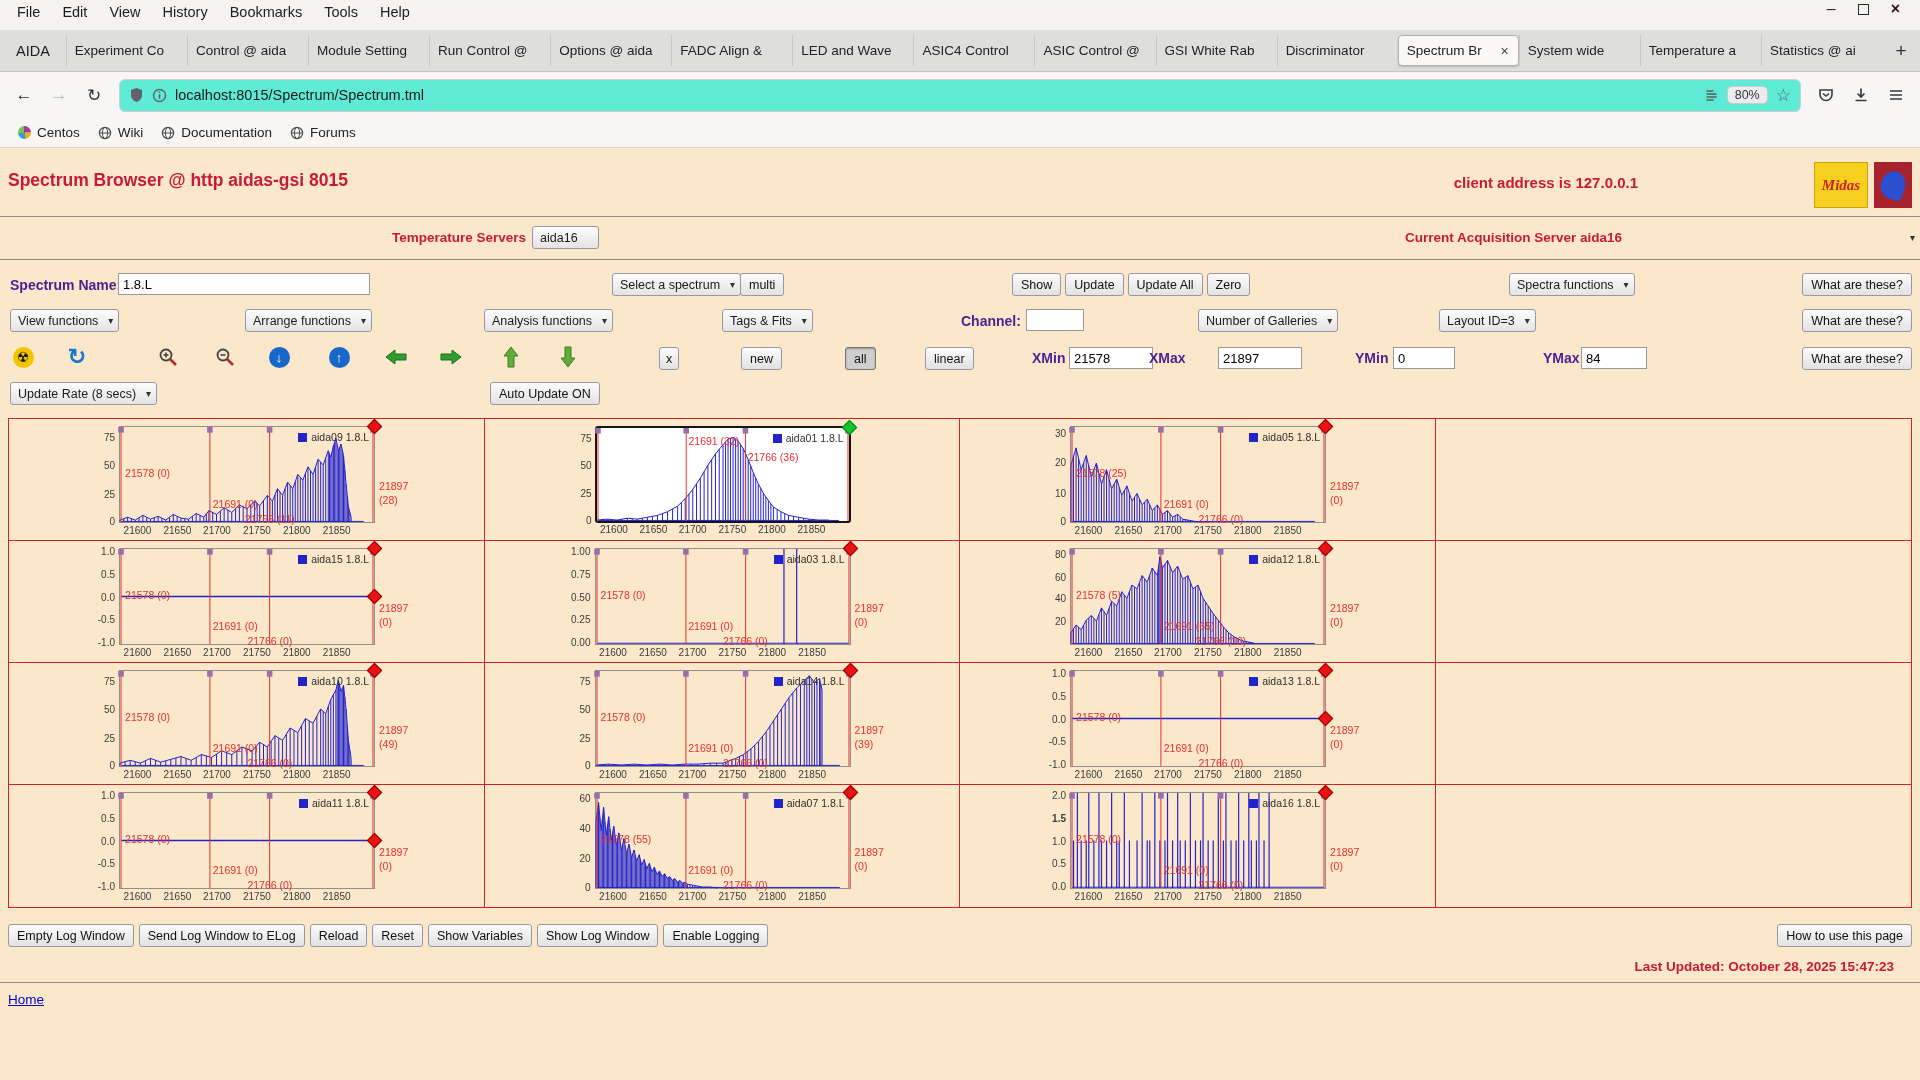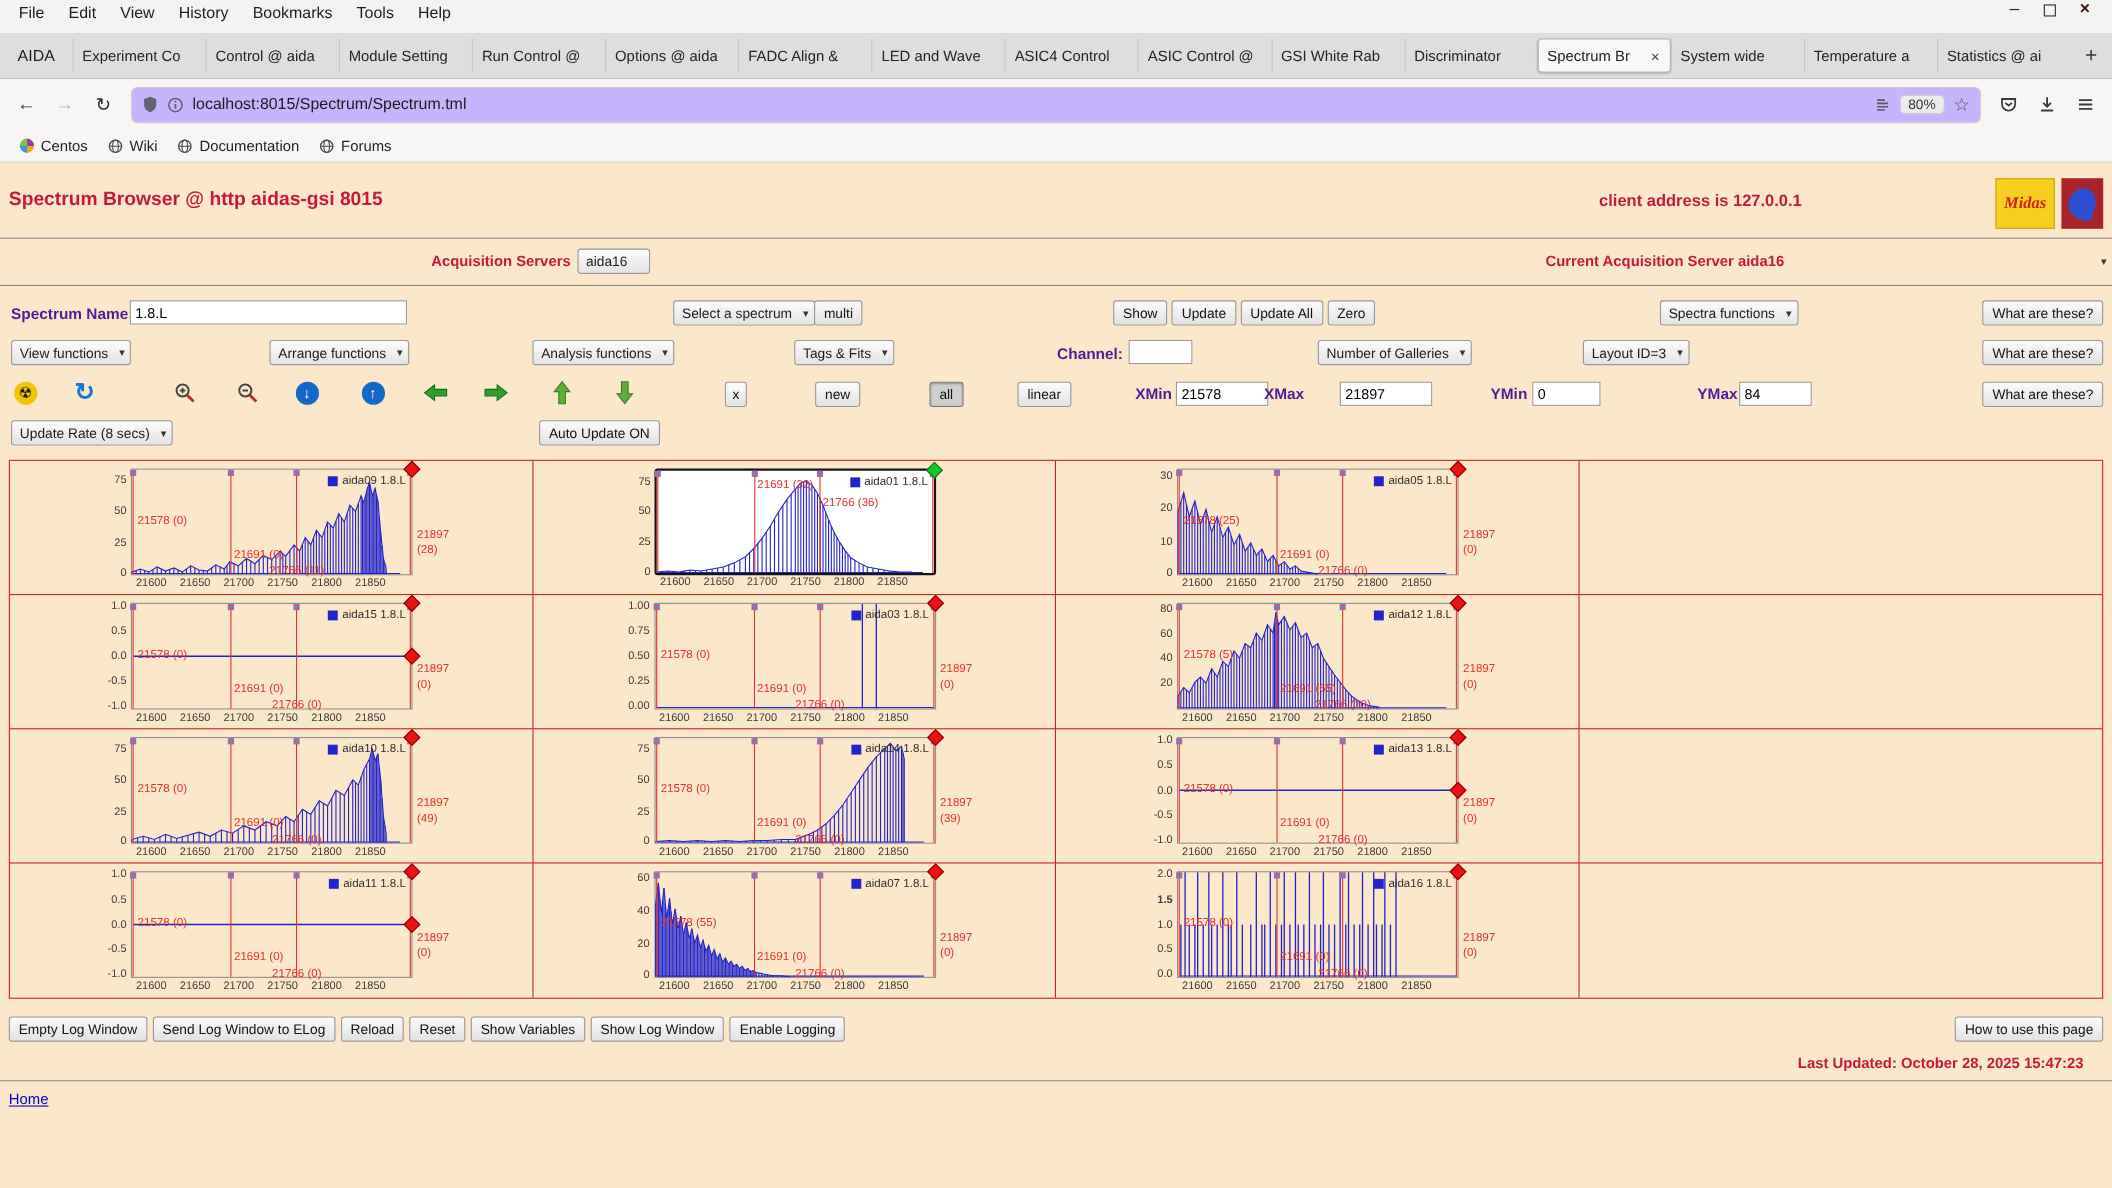--- a/index.html
+++ b/index.html
@@ -16,21 +16,21 @@
 .applabel{display:flex;align-items:center;padding:0 16px;font-size:14.5px;color:#1c1c1c}
 #tabs{display:flex;flex:1;min-width:0}
 .tab{flex:0 1 122px;min-width:0;display:flex;align-items:center;gap:5px;padding:0 8px;margin:5px 0;border-left:1px solid #c9c7c4;font-size:13.5px;color:#222;cursor:pointer}
 .tab .tl{flex:1;overflow:hidden;white-space:nowrap}
 .tab.active{background:#f9f8f7;border:1px solid #b5b3b1;border-radius:4px;box-shadow:0 1px 2px rgba(0,0,0,.18)}
 .tclose{font-size:14px;color:#444;padding:0 1px}
 .newtab{align-self:center;margin:0 6px;width:26px;height:26px;border:none;background:transparent;font-size:19px;color:#333;cursor:pointer}
 .navbar{height:46px;background:#f7f6f5;display:flex;align-items:center;padding:0 8px;gap:3px}
 .navbtn{width:32px;height:32px;border-radius:50%;display:flex;align-items:center;justify-content:center;font-size:17px;color:#2d2d2d;cursor:pointer}
 .navbtn.disabled{color:#b3b3b3}
-.urlbar{flex:1;height:33px;background:#c4b5fd;border:1px solid #d0cfcd;border-radius:6px;display:flex;align-items:center;padding:0 9px;gap:8px;margin:0 6px}
+.urlbar{flex:1;height:33px;background:#5eead4;border:1px solid #d0cfcd;border-radius:6px;display:flex;align-items:center;padding:0 9px;gap:8px;margin:0 6px}
 .urltext{font-size:14.5px;color:#1b1b1b;flex:1}
 .zoompill{font-size:12.5px;color:#333;background:#ececee;border:1px solid #c9c9ce;border-radius:5px;padding:1px 7px;cursor:pointer}
 .star{font-size:17px;color:#5a5a5a;cursor:pointer}
 .bookbar{height:30px;background:#f7f6f5;border-bottom:1px solid #d6d4d2;display:flex;align-items:center;gap:2px;padding:0 10px;font-size:13.5px;color:#222}
 .bm{display:flex;align-items:center;gap:6px;padding:3px 8px;border-radius:4px;cursor:pointer}
 .centos-dot{width:13px;height:13px;border-radius:50%;background:conic-gradient(#9b3b9b 0 25%,#efa724 25% 50%,#2b9fd8 50% 75%,#7cc14e 75%)}
 
 .page{position:relative}
 .pheader{display:flex;align-items:flex-start;padding:22px 8px 0}
 .ptitle{font-size:17.5px;font-weight:bold;color:#c81a38}
@@ -272,21 +272,21 @@
         </div>
       <div class="gsi-logo">
           <div class="swoosh"></div>
         </div>
     </div>
   </div>
 
   <hr class="sep">
 
   <div class="servrow">
-    <span class="servlabel">Acquisition Servers</span>
+    <span class="servlabel">Temperature Servers</span>
     <div class="sel inline">
       <span>aida16</span>
         <span class="arrow">▾</span>
     </div>
     <span class="servcur">Current Acquisition Server aida16</span>
   </div>
 
   <hr class="sep">
 
   <div class="controls">

